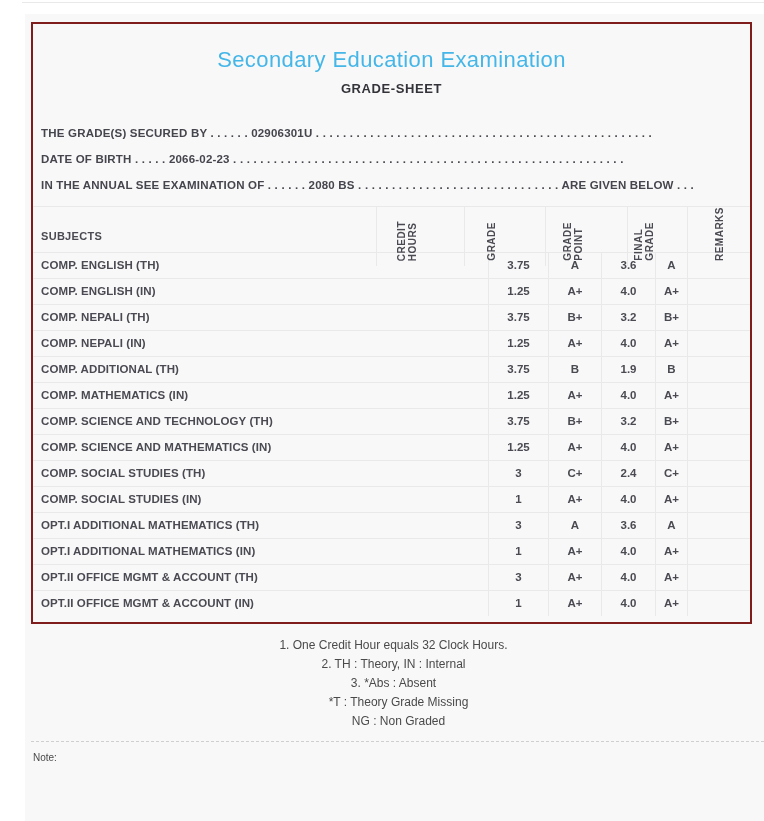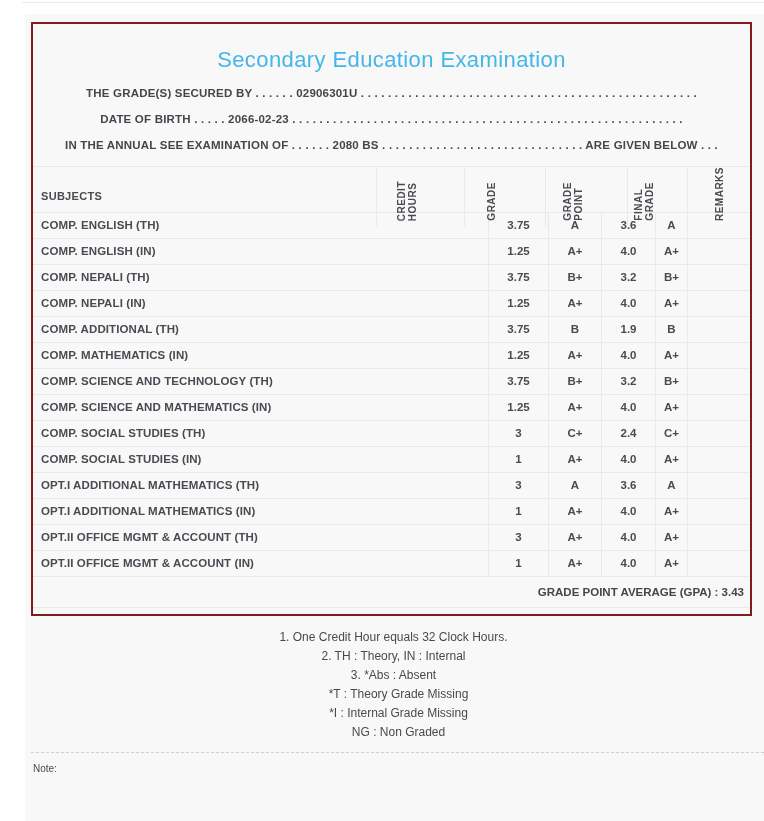--- a/index.html
+++ b/index.html
@@ -12,21 +12,21 @@
   .card { position:absolute; top:14px; left:25px; width:739px; height:830px;
           background:#f8f8f8; padding:8px 12px 0 6px; }
 
   .box { border:2px solid #7f1d1d; padding:24px 0 6px 0; }
 
   .title { text-align:center; font-size:22px; line-height:24px; font-weight:400;
            color:#45b6e8; letter-spacing:.4px; }
   .subtitle { text-align:center; margin-top:10px; font-size:13px; line-height:14px;
               font-weight:700; color:#33333a; letter-spacing:.6px; }
 
-  .idlines { margin-top:8px; padding:0 8px;text-align:center; }
+  .idlines { margin-top:24px; padding:0 8px; }
   .idline { font-size:11.5px; font-weight:700; color:#45454d; line-height:26px;
             white-space:nowrap; overflow:hidden; letter-spacing:.2px; }
 
   .gtable { margin-top:8px; }
   .grow { display:grid; grid-template-columns:1fr 60px 53px 54px 32px 63px;
           border-top:1px solid #e9e9e9; }
   .grow > div { font-size:11.5px; font-weight:700; color:#4a4a52; text-align:center;
                 padding:6px 2px; line-height:13px; }
   .grow > div + div { border-left:1px solid #e9e9e9; }
   .grow .sub { text-align:left; padding-left:8px; letter-spacing:.1px; }
@@ -54,20 +54,21 @@
 </style>
 </head>
 <body>
 
 <div class="top-rule"></div>
 
 <div class="card">
   <div class="box">
 
     <div class="title">Secondary Education Examination</div>
+    <div class="subtitle">GRADE-SHEET</div>
 
     <div class="idlines">
       <div class="idline">THE GRADE(S) SECURED BY . . . . . . 02906301U . . . . . . . . . . . . . . . . . . . . . . . . . . . . . . . . . . . . . . . . . . . . . . . . . .</div>
       <div class="idline">DATE OF BIRTH . . . . . 2066-02-23 . . . . . . . . . . . . . . . . . . . . . . . . . . . . . . . . . . . . . . . . . . . . . . . . . . . . . . . . . .</div>
       <div class="idline">IN THE ANNUAL SEE EXAMINATION OF . . . . . . 2080 BS . . . . . . . . . . . . . . . . . . . . . . . . . . . . . . ARE GIVEN BELOW . . .</div>
     </div>
 
     <div class="gtable">
 
       <div class="grow thead">
@@ -200,33 +201,29 @@
       </div>
       <div class="grow">
         <div class="sub">OPT.II OFFICE MGMT &amp; ACCOUNT (IN)</div>
         <div>1</div>
         <div>A+</div>
         <div>4.0</div>
         <div>A+</div>
         <div></div>
       </div>
 
-      <div class="gparow">
-        <span>GRADE POINT AVERAGE (GPA) : 3.43</span>
-      </div>
 
     </div>
   </div>
 
   <div class="notes">
     <div class="note-line">1. One Credit Hour equals 32 Clock Hours.</div>
     <div class="note-line">2. TH : Theory, IN : Internal</div>
     <div class="note-line">3. *Abs : Absent</div>
     <div class="note-line note-sub">*T : Theory Grade Missing</div>
-    <div class="note-line note-sub">*I : Internal Grade Missing</div>
     <div class="note-line note-sub">NG : Non Graded</div>
   </div>
 
   <div class="footer">
     <div class="footer-label">Note:</div>
 
   </div>
 </div>
 
 </body></html>

